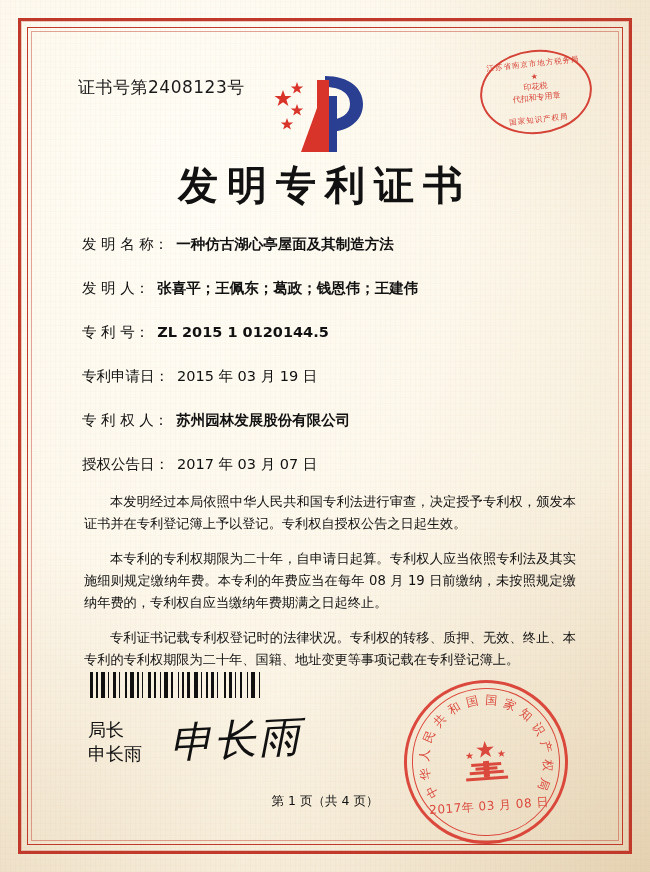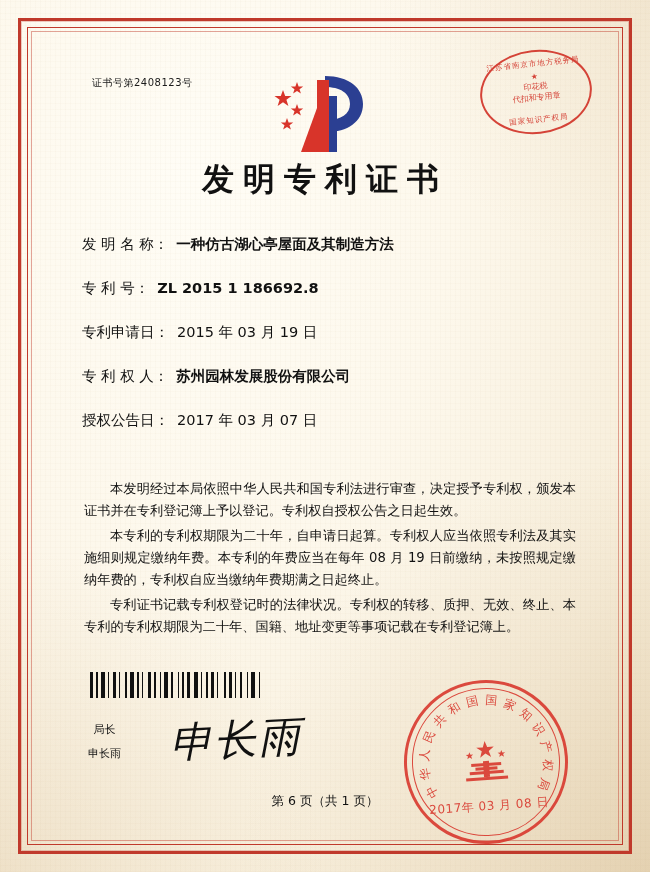--- a/index.html
+++ b/index.html
@@ -61,23 +61,23 @@
   }
 
   .content {
     position: absolute;
     left: 40px; top: 40px; right: 40px; bottom: 40px;
   }
 
   
   .cert-number {
     position: absolute;
-    left: 52px;
+    left: 38px;
     top: 36px;
-    font-size: 10px;
+    font-size: 17px;
     color: #1a1a1a;
     letter-spacing: 0.5px;
     white-space: nowrap;
   }
 
   
   .oval-seal {
     position: absolute;
     right: 18px;
     top: 10px;
@@ -125,21 +125,21 @@
     width: 120px;
     height: 88px;
   }
 
   
   .main-title {
     position: absolute;
     top: 118px;
     left: 0; right: 0;
     text-align: center;
-    font-size: 32px;
+    font-size: 40px;
     font-weight: bold;
     letter-spacing: 9px;
     color: #111;
     font-family: "DejaVu Serif", "Liberation Serif", serif;
   }
 
   
   .fields {
     position: absolute;
     top: 195px;
@@ -169,21 +169,21 @@
     position: absolute;
     top: 438px;
     left: 44px;
     right: 34px;
     font-size: 13.2px;
     line-height: 22px;
     color: #111;
     text-align: justify;
   }
   .body-text p {
-    margin: 0 0 3px 0;
+    margin: 13px 0 3px 0;
     text-indent: 26px;
   }
 
   
   .barcode {
     position: absolute;
     left: 50px;
     top: 632px;
     width: 196px;
     height: 26px;
@@ -194,24 +194,23 @@
     height: 100%;
     margin-right: 1px;
     vertical-align: top;
   }
 
   
   .sig-block {
     position: absolute;
     left: 48px;
     top: 678px;
-    font-size: 11px;
+    font-size: 18px;
     line-height: 24px;
     color: #111;
-    text-align: center;
   }
   .sig-script {
     position: absolute;
     left: 130px;
     top: 672px;
     font-size: 42px;
     font-family: "DejaVu Serif", "Liberation Serif", serif;
     font-style: italic;
     color: #111;
     letter-spacing: 2px;
@@ -323,22 +322,26 @@
     </div>
 
     <div class="main-title">发明专利证书</div>
 
     <div class="fields">
       <div class="field-row">
         <span class="field-label">发 明 名 称：</span>
         <span class="field-value bold">一种仿古湖心亭屋面及其制造方法</span>
       </div>
       <div class="field-row">
+        <span class="field-label">发 明 人：</span>
+        <span class="field-value bold">张喜平；王佩东；葛政；钱恩伟；王建伟</span>
+      </div>
+      <div class="field-row">
         <span class="field-label">专 利 号：</span>
-        <span class="field-value bold">ZL 2015 1 186692.8</span>
+        <span class="field-value bold">ZL 2015 1 0120144.5</span>
       </div>
       <div class="field-row">
         <span class="field-label">专利申请日：</span>
         <span class="field-value">2015 年 03 月 19 日</span>
       </div>
       <div class="field-row">
         <span class="field-label">专 利 权 人：</span>
         <span class="field-value bold">苏州园林发展股份有限公司</span>
       </div>
       <div class="field-row">
@@ -385,15 +388,15 @@
         <polygon points="43,12 44,14.6 46.8,14.6 44.6,16.3 45.4,19 43,17.4 40.6,19 41.4,16.3 39.2,14.6 42,14.6" fill="#d8342a"></polygon>
         <rect x="12" y="24" width="30" height="3" fill="#d8342a"></rect>
         <rect x="16" y="28" width="22" height="3" fill="#d8342a"></rect>
         <rect x="10" y="32" width="34" height="3" fill="#d8342a"></rect>
         <rect x="24" y="22" width="6" height="16" fill="#d8342a"></rect>
         <rect x="6" y="38" width="42" height="3" fill="#d8342a"></rect>
       </svg>
       <div class="seal-date">2017年 03 月 08 日</div>
     </div>
 
-    <div class="footer">第 6 页（共 1 页）</div>
+    <div class="footer">第 1 页（共 4 页）</div>
   </div>
 </div>
 
 </body></html>

